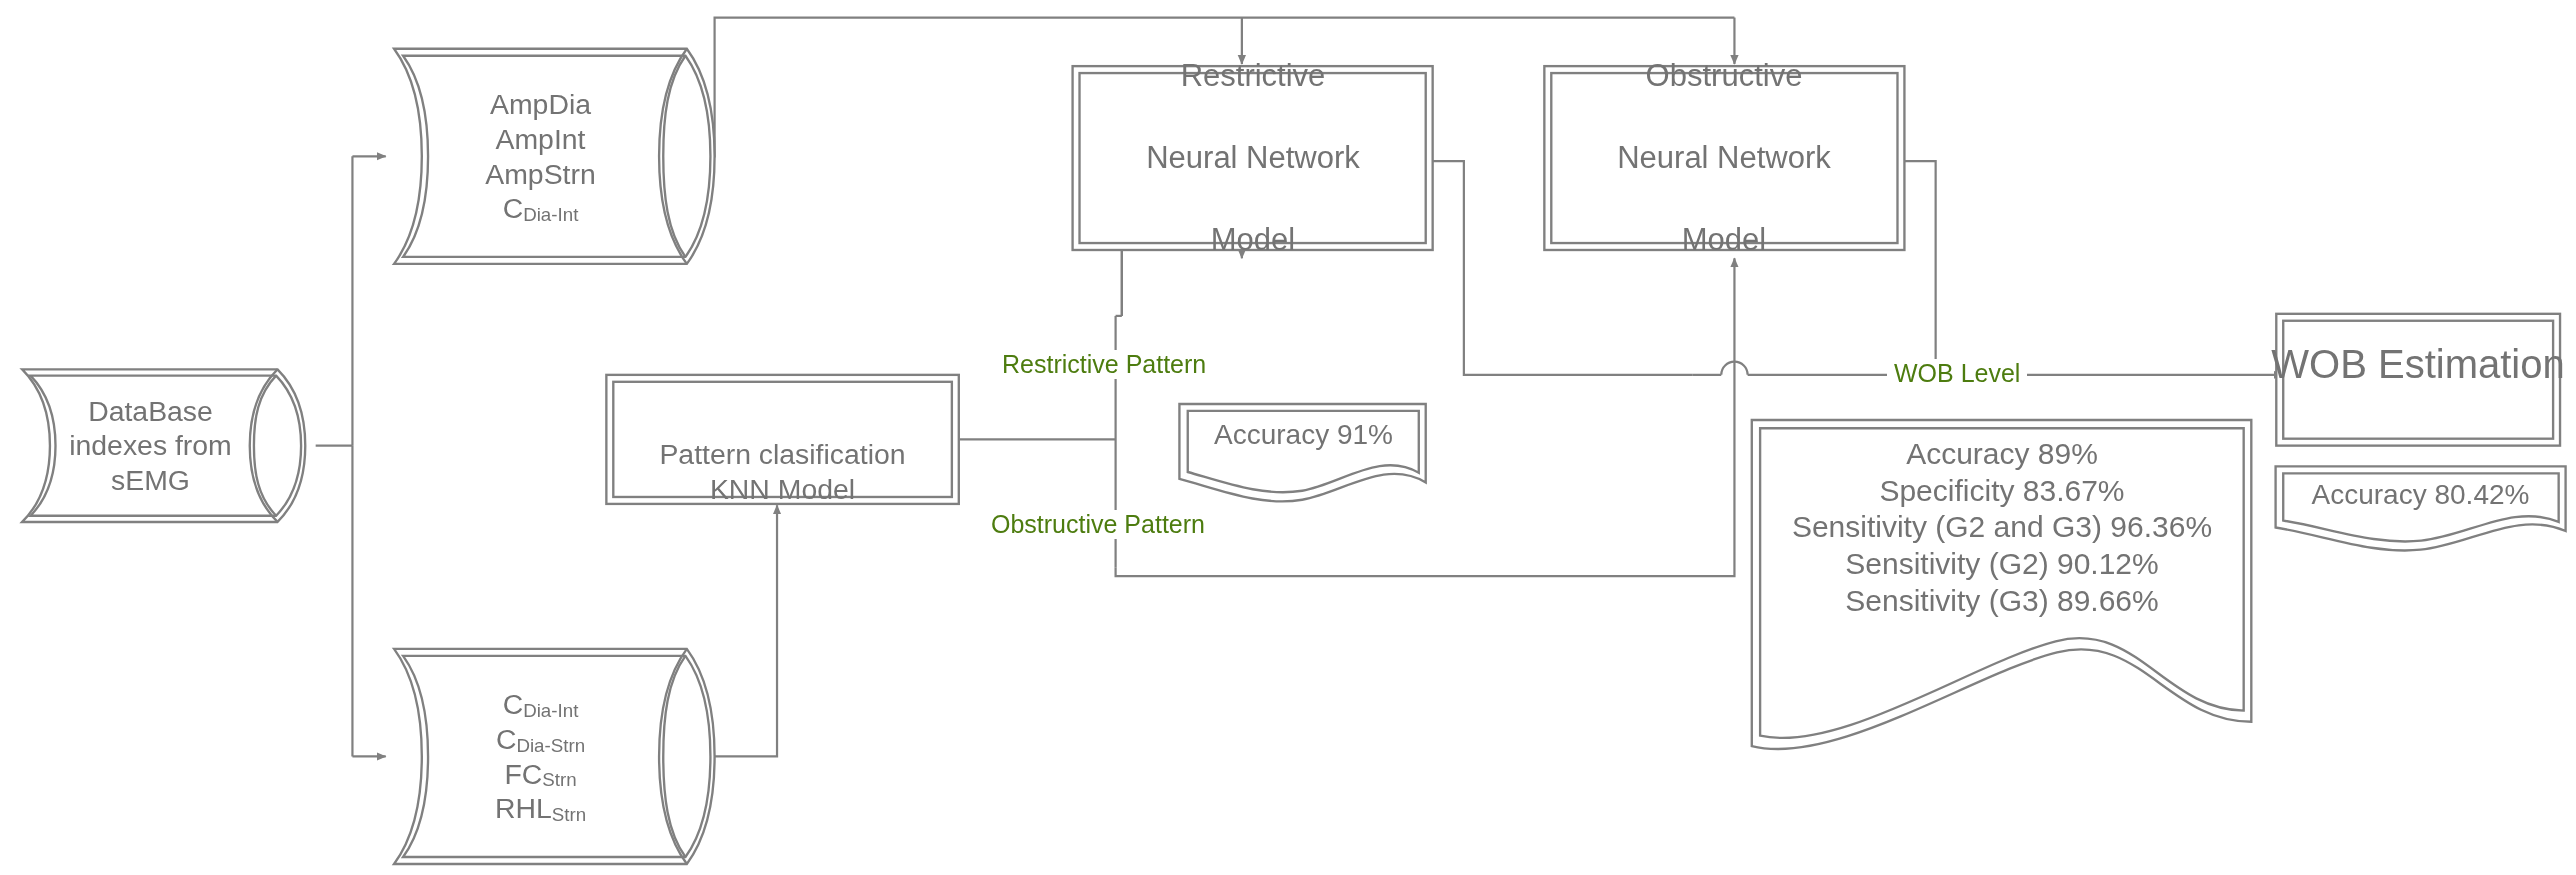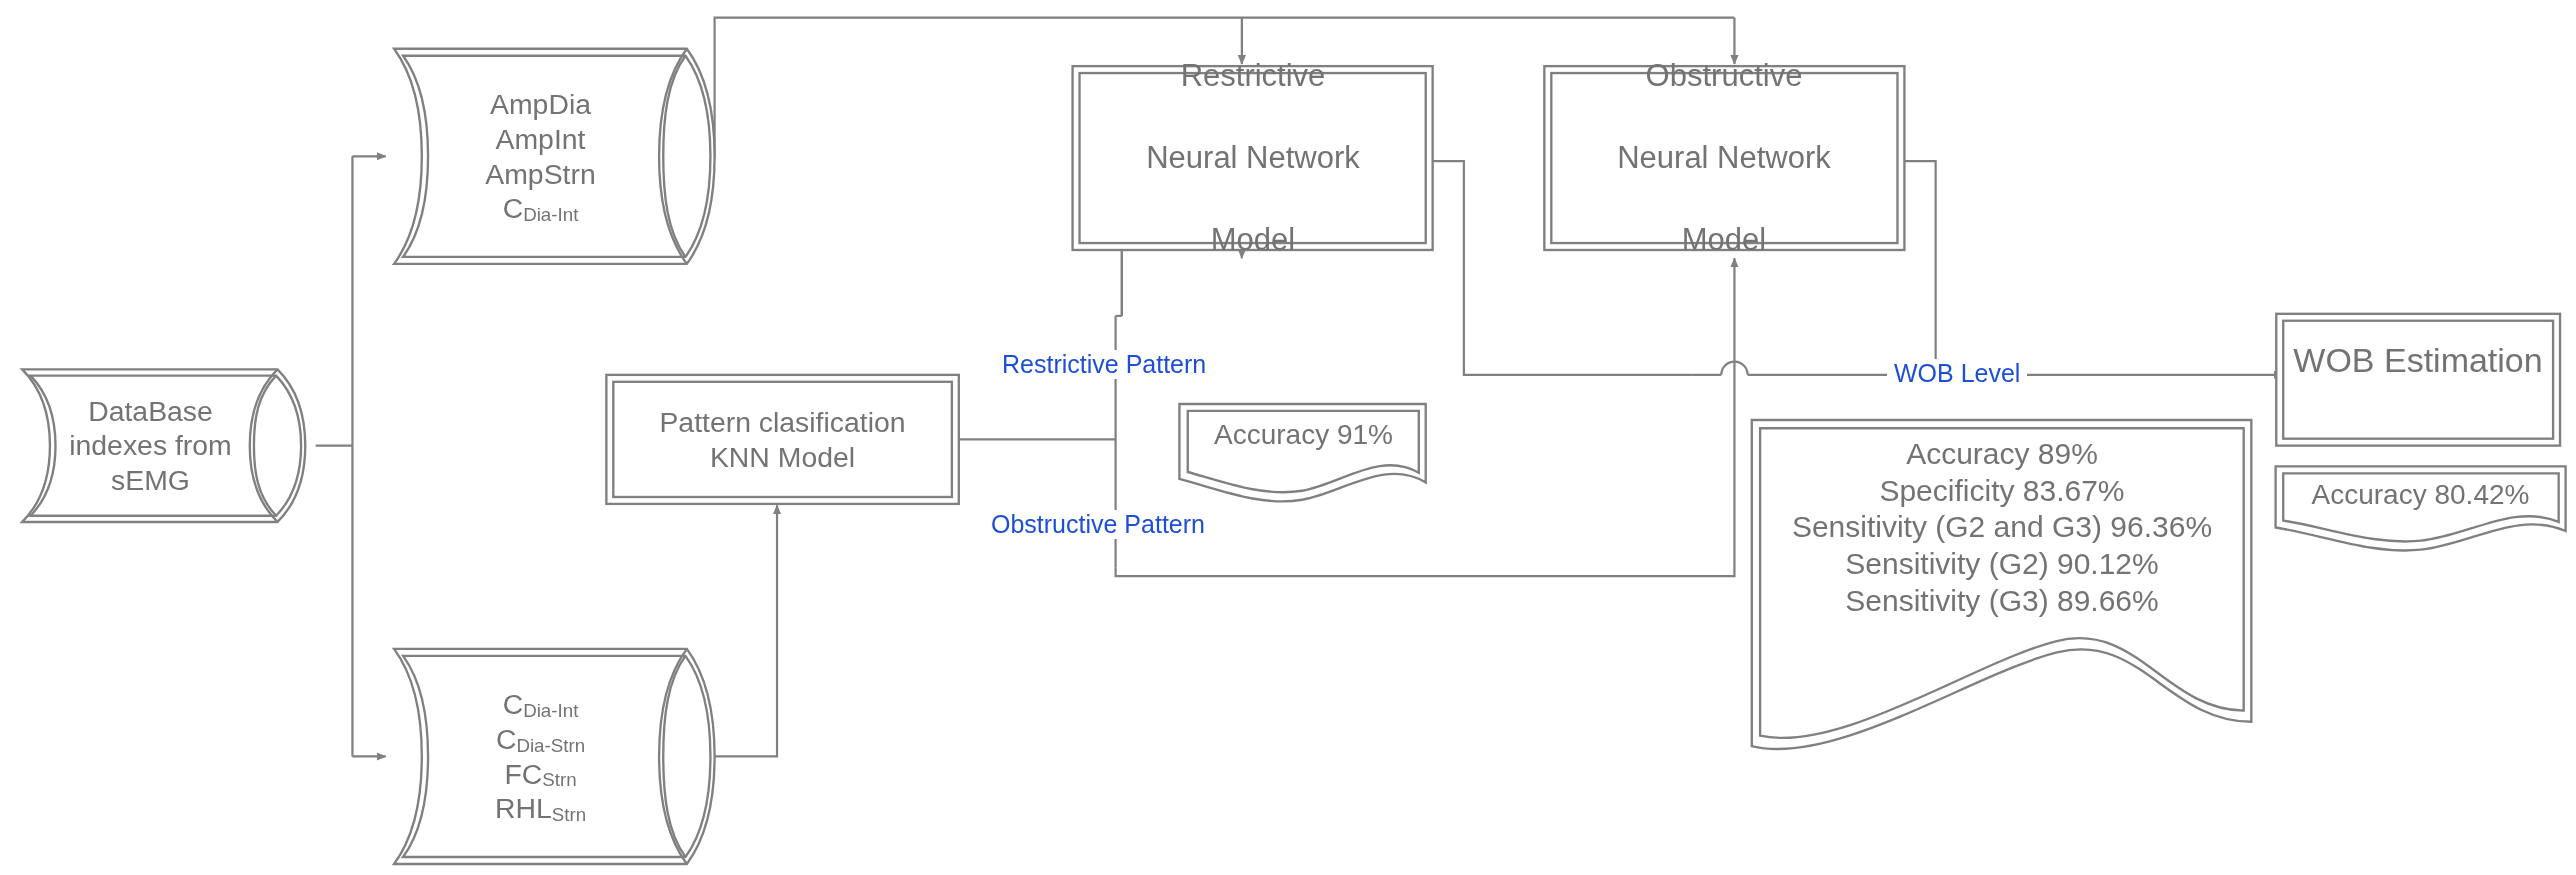--- a/index.html
+++ b/index.html
@@ -14,31 +14,31 @@
     justify-content:center;
     text-align:center;
     color:#737373;
     line-height:1.22;
     pointer-events:none;
   }
   .node-text > div{white-space:nowrap;}
   .sub{font-size:0.66em;vertical-align:baseline;position:relative;top:0.16em;}
   .edge-label{
     position:absolute;
-    color:#1d4ed8;
+    color:#4d7c0f;
     background:#ffffff;
     padding:0 7px;
     white-space:nowrap;
     text-align:center;
   }
   .t-db{font-size:28.4px;}
   .t-cyl{font-size:28.4px;}
   .t-nn{font-size:31px;gap:44px;}
-  .t-knn{font-size:28.4px;}
-  .t-wob{font-size:34px;}
+  .t-knn{font-size:28.4px;margin-top:32px;}
+  .t-wob{font-size:40px;}
   .t-doc{font-size:28px;}
   .t-docbig{font-size:30px;}
   .t-edge{font-size:25px;}
 </style>
 </head>
 <body>
 
 <div id="canvas">
 
   <svg class="layer" viewBox="0 0 3713 1262">

